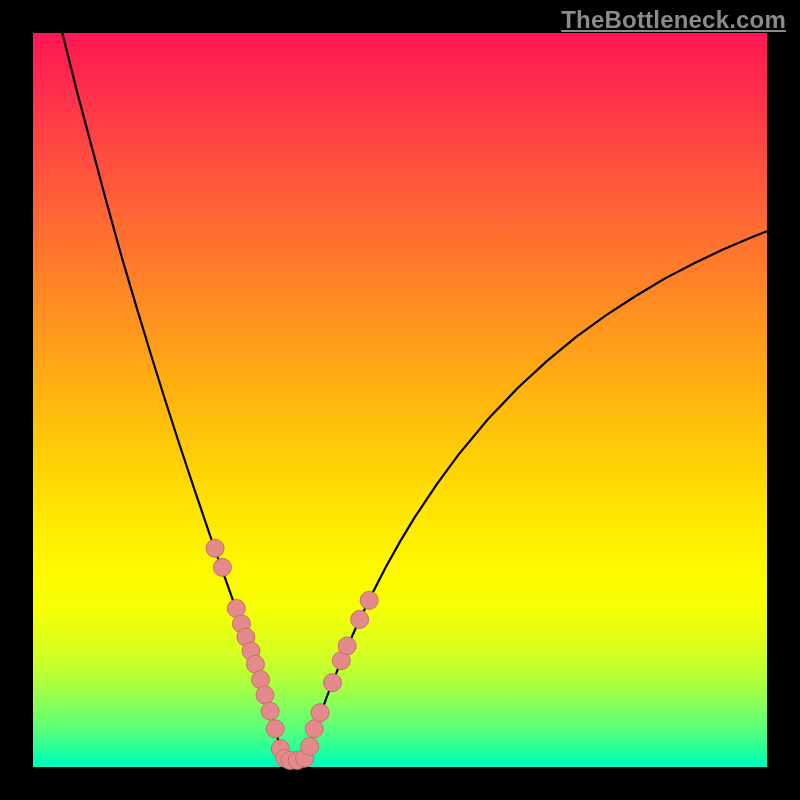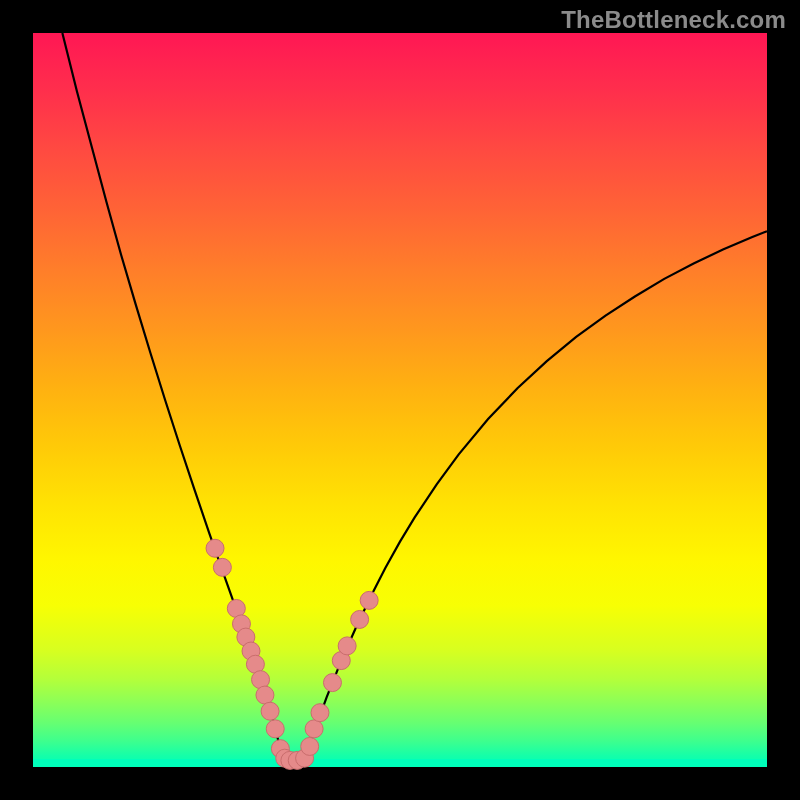--- a/index.html
+++ b/index.html
@@ -38,20 +38,21 @@
   }
   .watermark {
     position: absolute;
     top: 6px;
     right: 14px;
     font-family: Arial, Helvetica, sans-serif;
     font-size: 24px;
     font-weight: 600;
     color: #8b8b8b;
     letter-spacing: 0.2px;
+    text-decoration: underline;
   }
   svg.curve {
     position: absolute;
     left: 0; top: 0;
     width: 734px; height: 734px;
     overflow: visible;
   }
   .green-band {
     position: absolute;
     left: 0;

